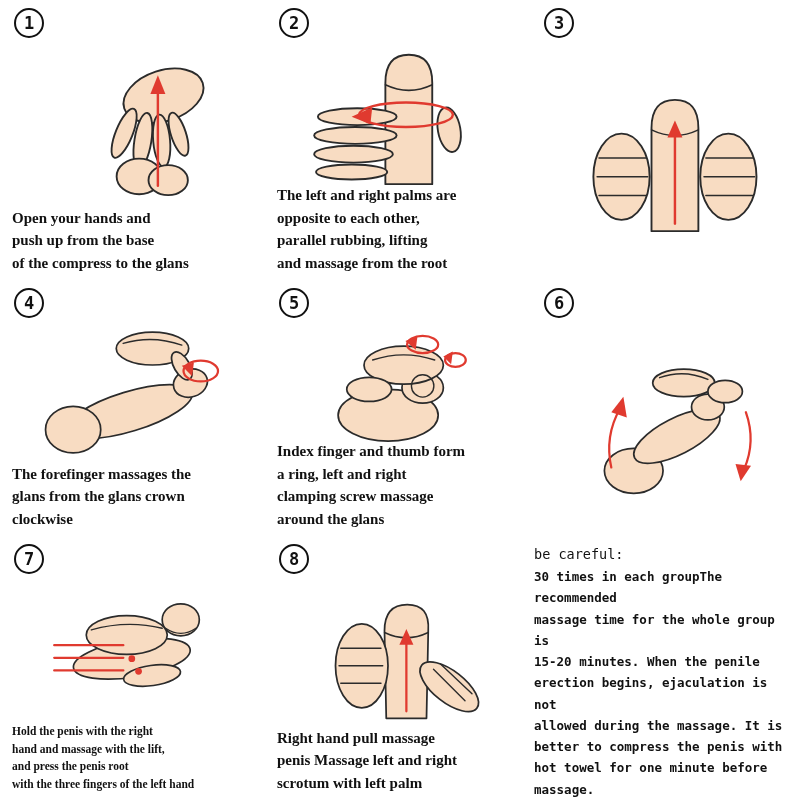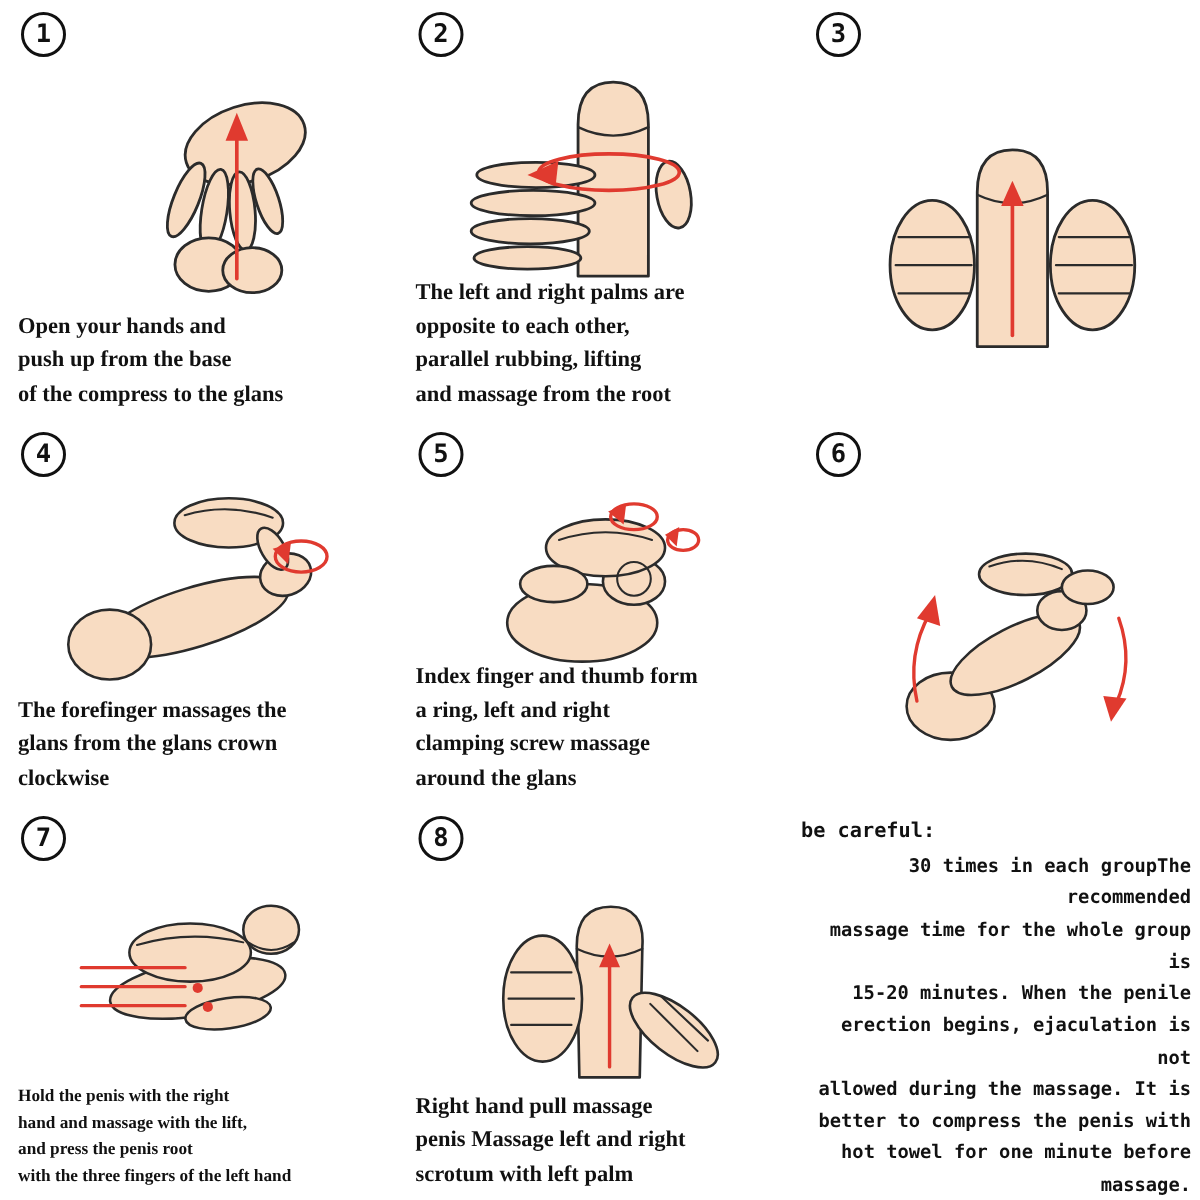--- a/index.html
+++ b/index.html
@@ -41,28 +41,27 @@
     font-size:15px;
     font-weight:600;
     line-height:1.5;
     padding:0 2px 4px 8px;
     letter-spacing:0px;
     font-family:Liberation Serif, serif;
   }
   .caption.small{font-size:11.5px;line-height:1.55;}
   .note-cell{padding:10px 6px 0 4px;}
   .note-title{
-    font-size:13.5px;font-weight:700;white-space:pre-line;
+    font-size:13.5px;font-weight:400;white-space:pre-line;
   }
   .note-body{
     font-size:12.5px;font-weight:600;
     line-height:1.7;
     white-space:pre-line;
     margin-top:4px;
-    text-align:right;
   }
   
   .sk{fill:#f8dcc2;stroke:#2b2b2b;stroke-width:2;stroke-linejoin:round;stroke-linecap:round;}
   .ln{fill:none;stroke:#2b2b2b;stroke-width:1.6;stroke-linecap:round;}
   .rd{fill:none;stroke:#e03a2f;stroke-width:2.6;stroke-linecap:round;}
   .rf{fill:#e03a2f;stroke:none;}
 </style>
 </head>
 <body>
 

